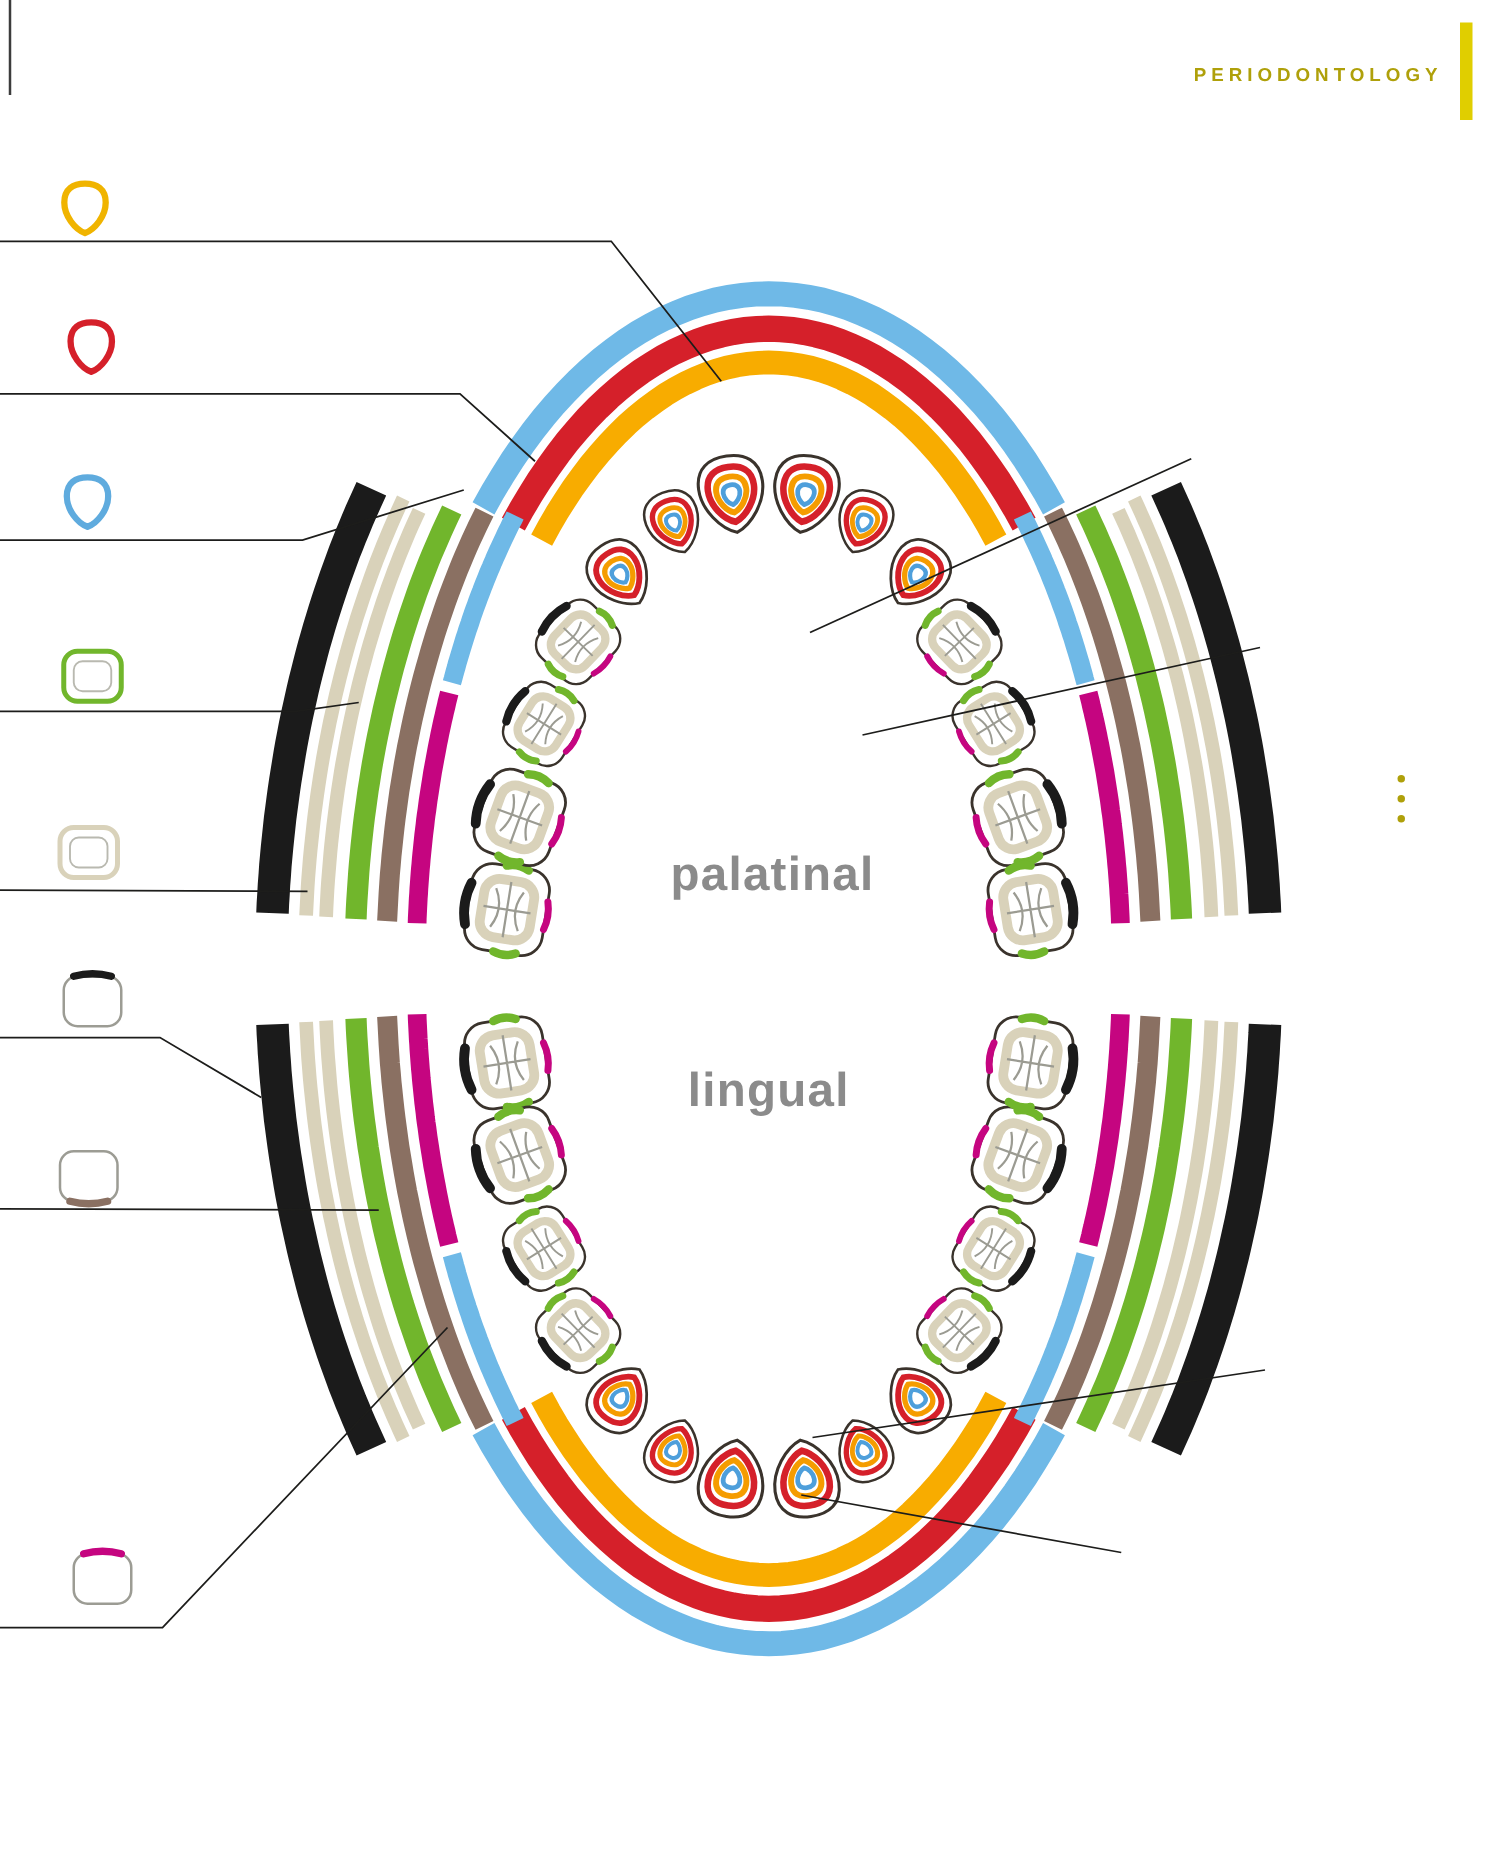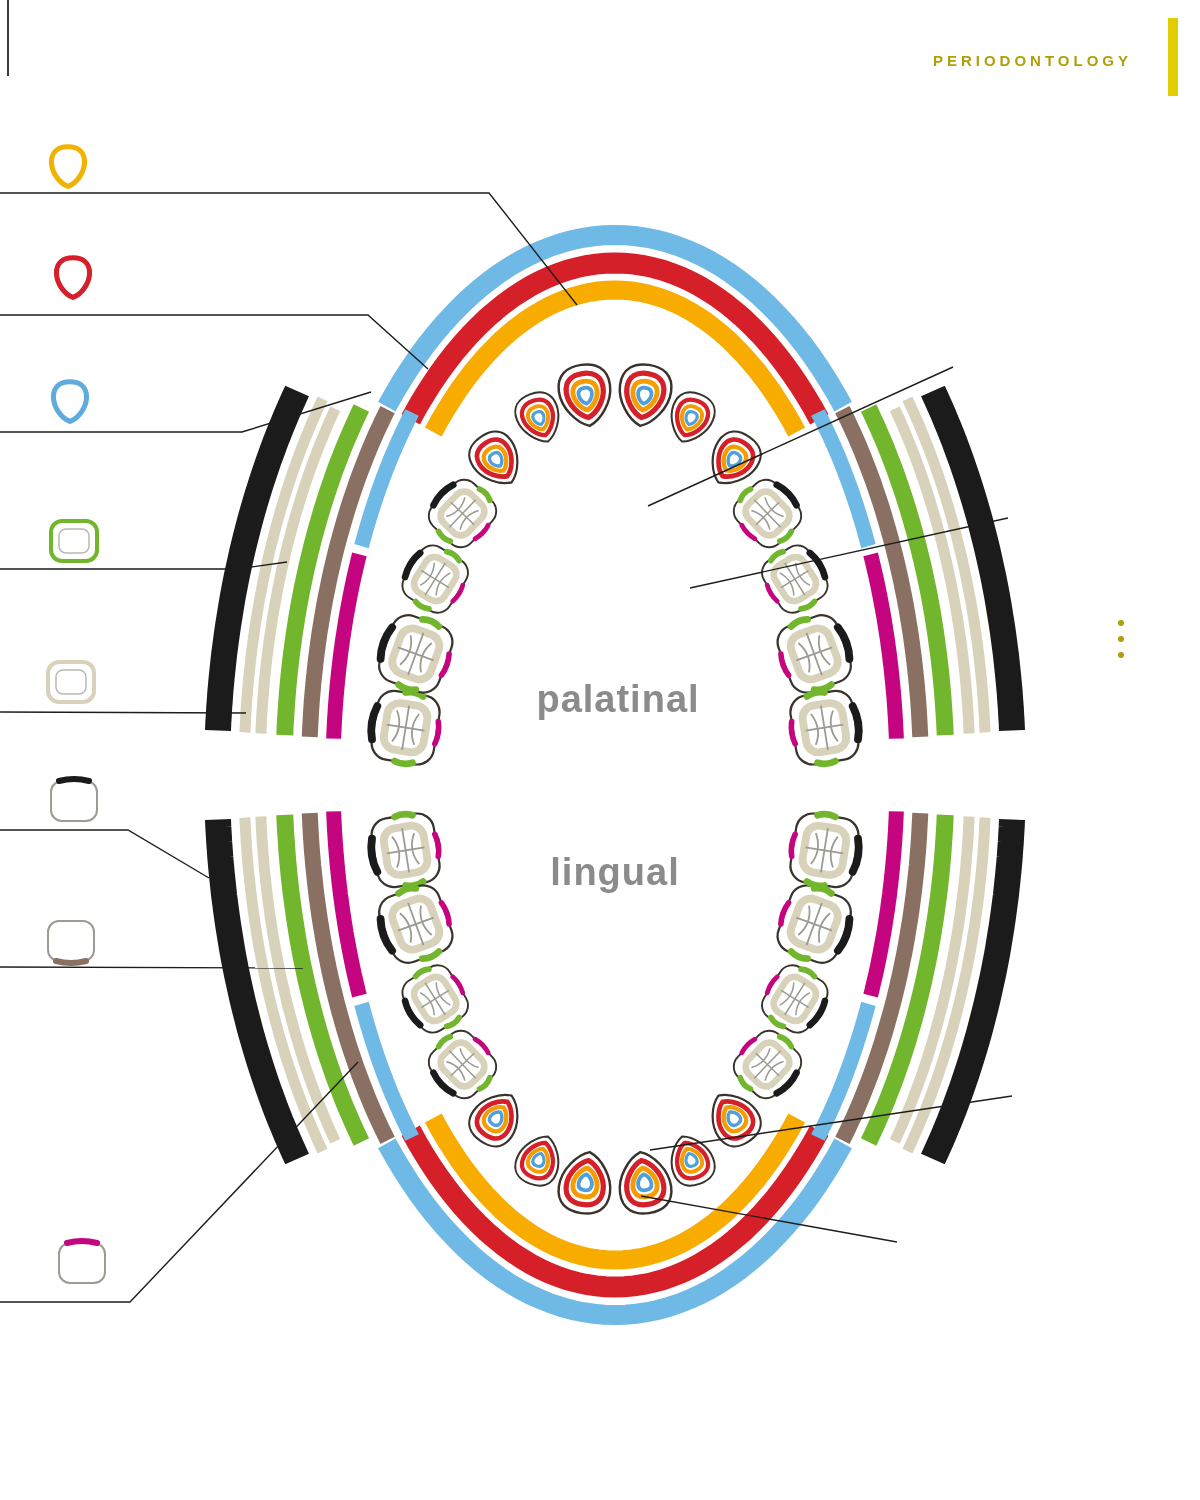--- a/index.html
+++ b/index.html
@@ -2,21 +2,21 @@
 <html style="--header-text: #AFA00A; --accent-yellow: #E0CE00; --arc-blue: #6FB9E7; --arc-red: #D5202A; --arc-yellow: #F8AC00; --arc-black: #1B1B1B; --arc-beige: #D9D2BA; --arc-green: #71B62C; --arc-brown: #8A7062; --arc-magenta: #C50580; --ring-red: #D5202A; --ring-orange: #F59C00; --ring-blue: #4E9FDB; --label-gray: #8B8B8B; --line-color: #1D1D1B; --tooth-outline: #3A332C; --tooth-groove: #9B9B92; --tooth-fill: #FFFFFF;"><head>
 <meta charset="utf-8">
 <style>
   html,body{margin:0;padding:0;}
   body{
     width:1200px;height:1500px;position:relative;overflow:hidden;
     background:#ffffff;font-family:"Liberation Sans",sans-serif;
   }
   .corner-tick{position:absolute;left:7px;top:0;width:2px;height:76px;background:#3c3c3c;}
   .header-title{
-    position:absolute;top:52px;right:68px;
+    position:absolute;top:52px;right:46px;
     font-size:15px;font-weight:bold;letter-spacing:4px;
     color:var(--header-text,#afa00a);
   }
   .accent-bar{position:absolute;top:18px;right:22px;width:10px;height:78px;background:var(--accent-yellow,#e0ce00);}
   svg.diagram{position:absolute;left:0;top:0;}
   .leader{fill:none;stroke:var(--line-color,#1d1d1b);stroke-width:1.4px;}
   .center-label{
     font-family:"Liberation Sans",sans-serif;font-size:38px;font-weight:bold;
     fill:var(--label-gray,#8b8b8b);letter-spacing:1px;
   }

